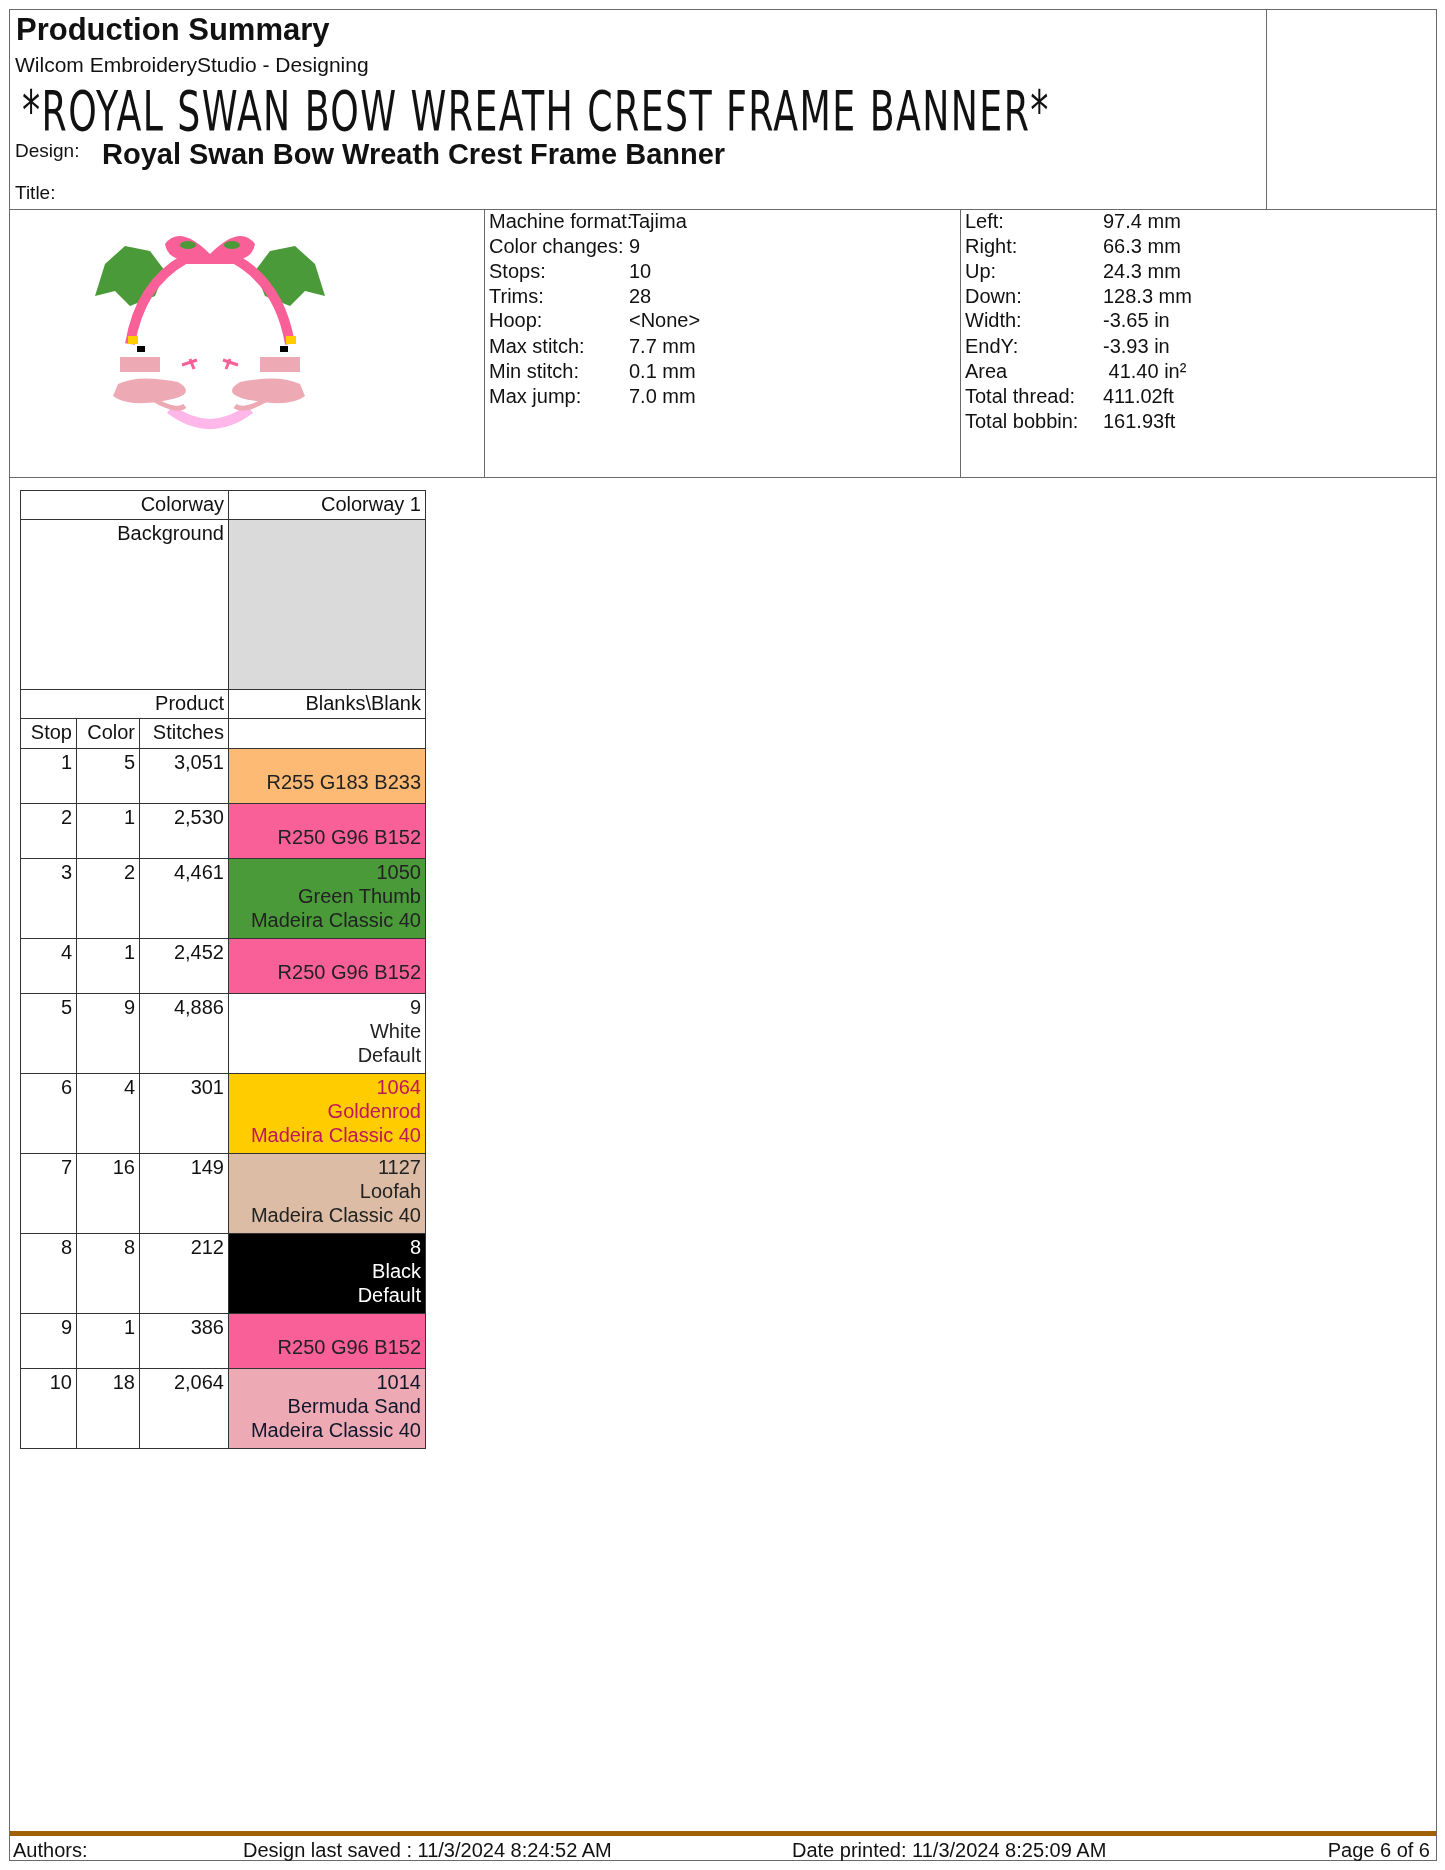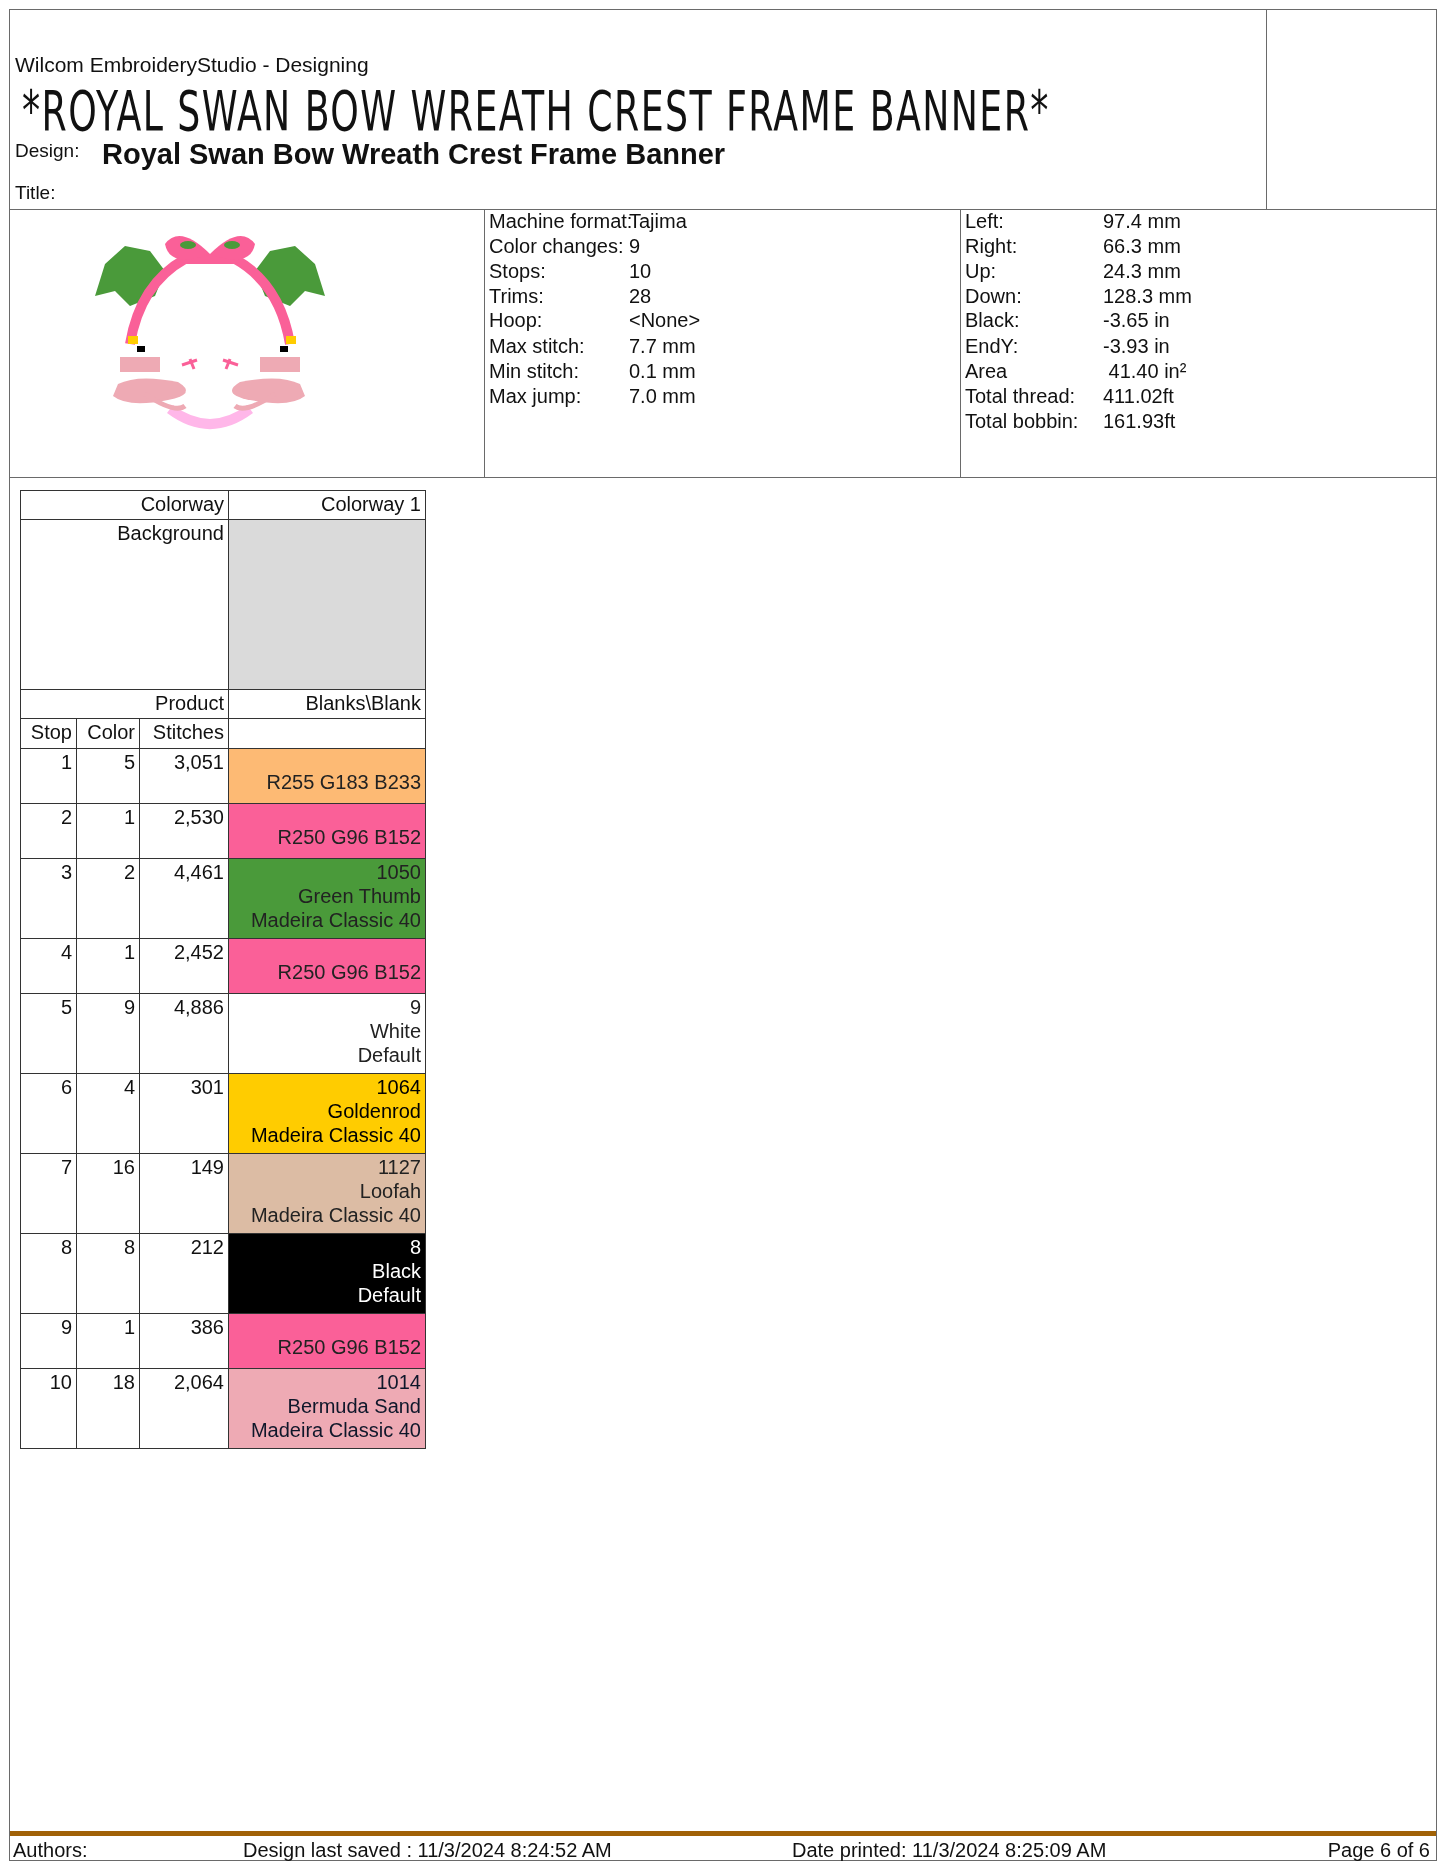--- a/index.html
+++ b/index.html
@@ -35,20 +35,21 @@
   .footer { position: absolute; left: 0; top: 1821px; width: 1426px; height: 29px; border-top: 5px solid #a16207; font-size: 20px; }
   .footer span { position: absolute; top: 3px; white-space: nowrap; }
 </style>
 </head>
 <body>
 
 <div class="page">
 
   <div class="header">
     <div class="header-left">
+      <div class="ps-title">Production Summary</div>
       <div class="app-name">Wilcom EmbroideryStudio - Designing</div>
       <div class="big-name">*ROYAL SWAN BOW WREATH CREST FRAME BANNER*</div>
       <div class="design-label">Design:</div>
       <div class="design-value">Royal Swan Bow Wreath Crest Frame Banner</div>
       <div class="title-label">Title:</div>
     </div>
   </div>
 
   <div class="info">
     <div class="thumb">
@@ -105,21 +106,21 @@
 
     <div class="rightinfo">
       <span class="row" style="left:4px;top:1px">Left:</span>
       <span class="row" style="left:142px;top:1px">97.4 mm</span>
       <span class="row" style="left:4px;top:26px">Right:</span>
       <span class="row" style="left:142px;top:26px">66.3 mm</span>
       <span class="row" style="left:4px;top:51px">Up:</span>
       <span class="row" style="left:142px;top:51px">24.3 mm</span>
       <span class="row" style="left:4px;top:76px">Down:</span>
       <span class="row" style="left:142px;top:76px">128.3 mm</span>
-      <span class="row" style="left:4px;top:100px">Black:</span>
+      <span class="row" style="left:4px;top:100px">Width:</span>
       <span class="row" style="left:142px;top:100px">-3.65 in</span>
       <span class="row" style="left:4px;top:126px">EndY:</span>
       <span class="row" style="left:142px;top:126px">-3.93 in</span>
       <span class="row" style="left:4px;top:151px">Area</span>
       <span class="row" style="left:142px;top:151px;white-space:pre"> 41.40 in²</span>
       <span class="row" style="left:4px;top:176px">Total thread:</span>
       <span class="row" style="left:142px;top:176px">411.02ft</span>
       <span class="row" style="left:4px;top:201px">Total bobbin:</span>
       <span class="row" style="left:142px;top:201px">161.93ft</span>
     </div>
@@ -188,21 +189,21 @@
       <tr style="height: 80px;">
         <td>5</td>
         <td>9</td>
         <td>4,886</td>
         <td class="swatch" style="background: rgb(255, 255, 255); color: rgb(34, 34, 34);"><div style="min-height: 20px;">9</div><div style="min-height: 20px;">White</div><div style="min-height: 20px;">Default</div></td>
       </tr>
       <tr style="height: 80px;">
         <td>6</td>
         <td>4</td>
         <td>301</td>
-        <td class="swatch" style="background: rgb(255, 204, 0); color: #000000;"><div style="min-height: 20px;">1064</div><div style="min-height: 20px;">Goldenrod</div><div style="min-height: 20px;">Madeira Classic 40</div></td>
+        <td class="swatch" style="background: rgb(255, 204, 0); color: #be185d;"><div style="min-height: 20px;">1064</div><div style="min-height: 20px;">Goldenrod</div><div style="min-height: 20px;">Madeira Classic 40</div></td>
       </tr>
       <tr style="height: 80px;">
         <td>7</td>
         <td>16</td>
         <td>149</td>
         <td class="swatch" style="background: rgb(220, 188, 164); color: rgb(34, 34, 34);"><div style="min-height: 20px;">1127</div><div style="min-height: 20px;">Loofah</div><div style="min-height: 20px;">Madeira Classic 40</div></td>
       </tr>
       <tr style="height: 80px;">
         <td>8</td>
         <td>8</td>

